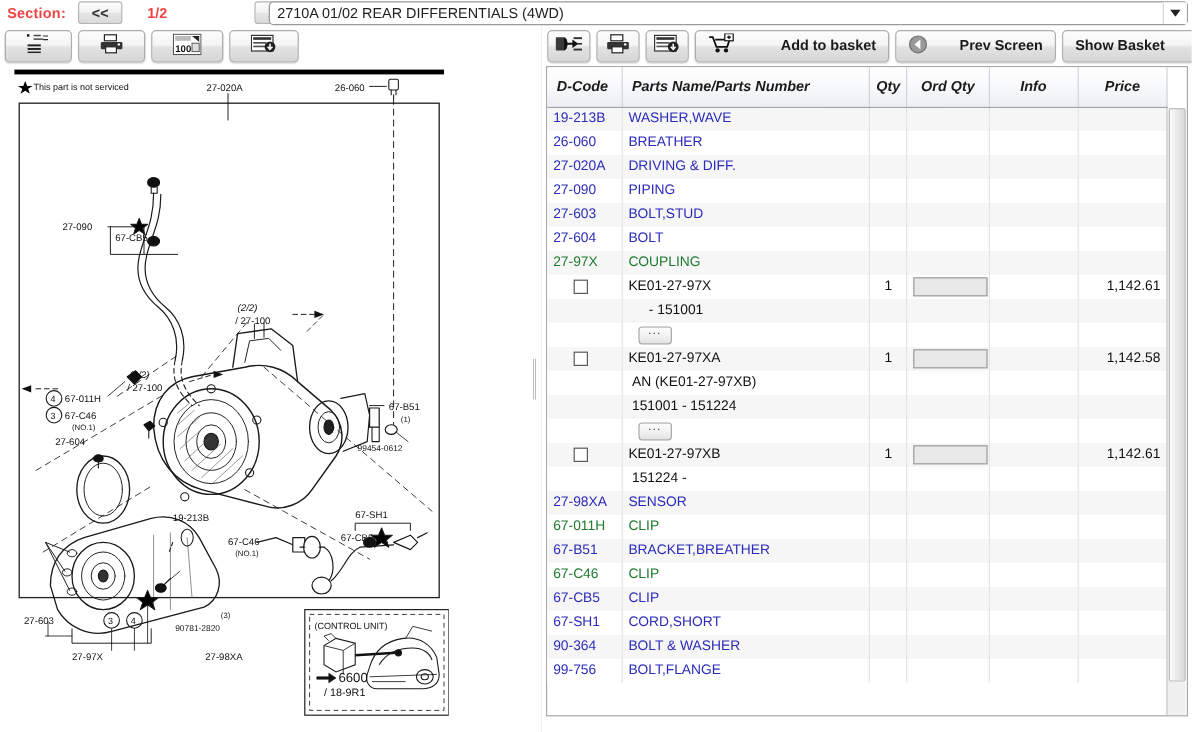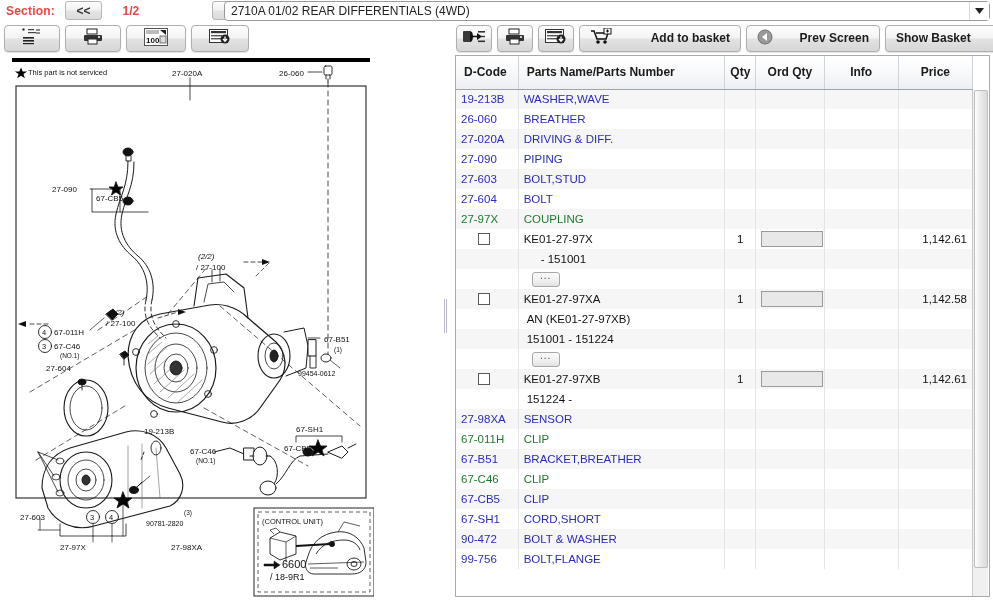--- a/index.html
+++ b/index.html
@@ -136,20 +136,21 @@
   }
   table.grid { border-collapse: collapse; width: 517px; table-layout: fixed; }
   table.grid th {
     height: 33px;
     background: linear-gradient(to bottom,#ffffff 0%,#f7f8fa 55%,#eceef2 100%);
     border-right: 1px solid #cfd3da;
     border-bottom: 1px solid #9fa4ac;
     font-size: 12px; font-weight: bold; color: #1a1a1a;
     text-align: center;
     padding: 0 4px;
+    font-style: italic;
   }
   table.grid th.left { text-align: left; padding-left: 8px; }
   table.grid td {
     height: 20px;
     border-right: 1px solid #e2e4e8;
     font-size: 11.5px;
     padding: 0 5px;
     vertical-align: middle;
     white-space: nowrap;
     overflow: hidden;
@@ -780,21 +781,21 @@
             </tr>
             <tr class="norm">
               <td class="dcode c-dcode">67-SH1</td>
               <td class="name c-dcode">CORD,SHORT</td>
               <td class="qty"></td>
               <td class="ord"></td>
               <td></td>
               <td class="price"></td>
             </tr>
             <tr class="alt">
-              <td class="dcode c-dcode">90-472</td>
+              <td class="dcode c-dcode">90-364</td>
               <td class="name c-dcode">BOLT &amp; WASHER</td>
               <td class="qty"></td>
               <td class="ord"></td>
               <td></td>
               <td class="price"></td>
             </tr>
             <tr class="norm">
               <td class="dcode c-dcode">99-756</td>
               <td class="name c-dcode">BOLT,FLANGE</td>
               <td class="qty"></td>

